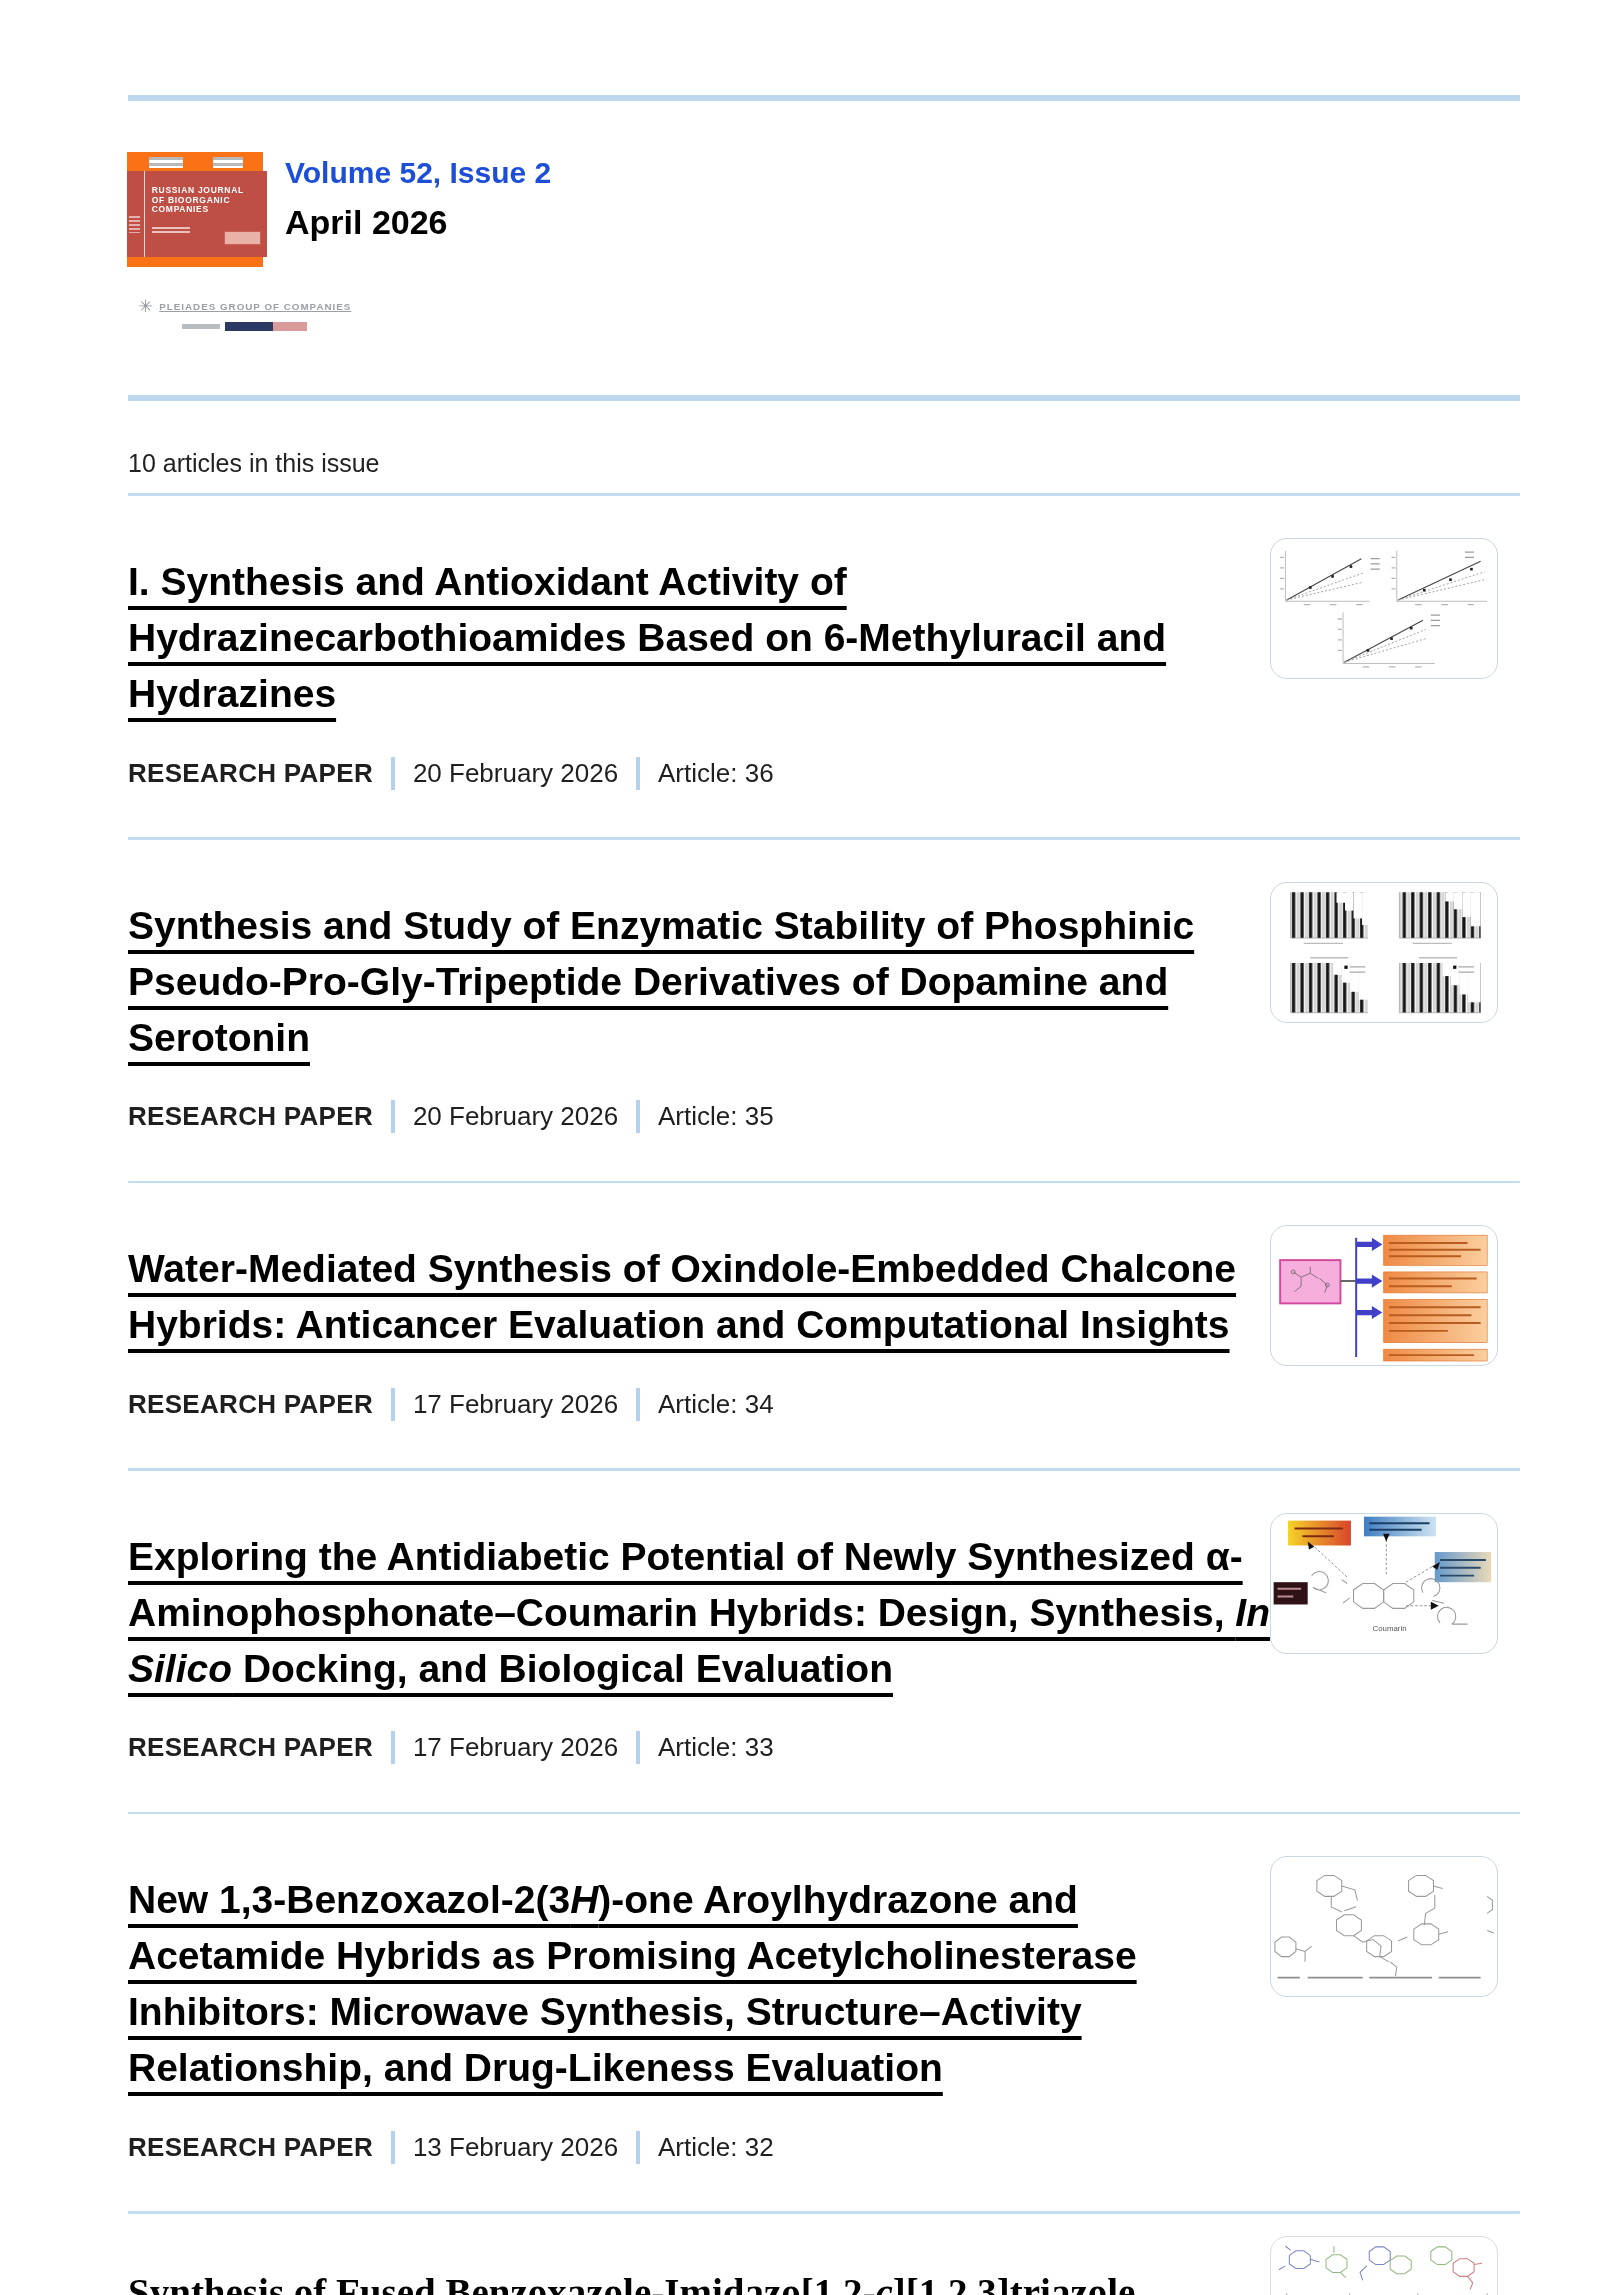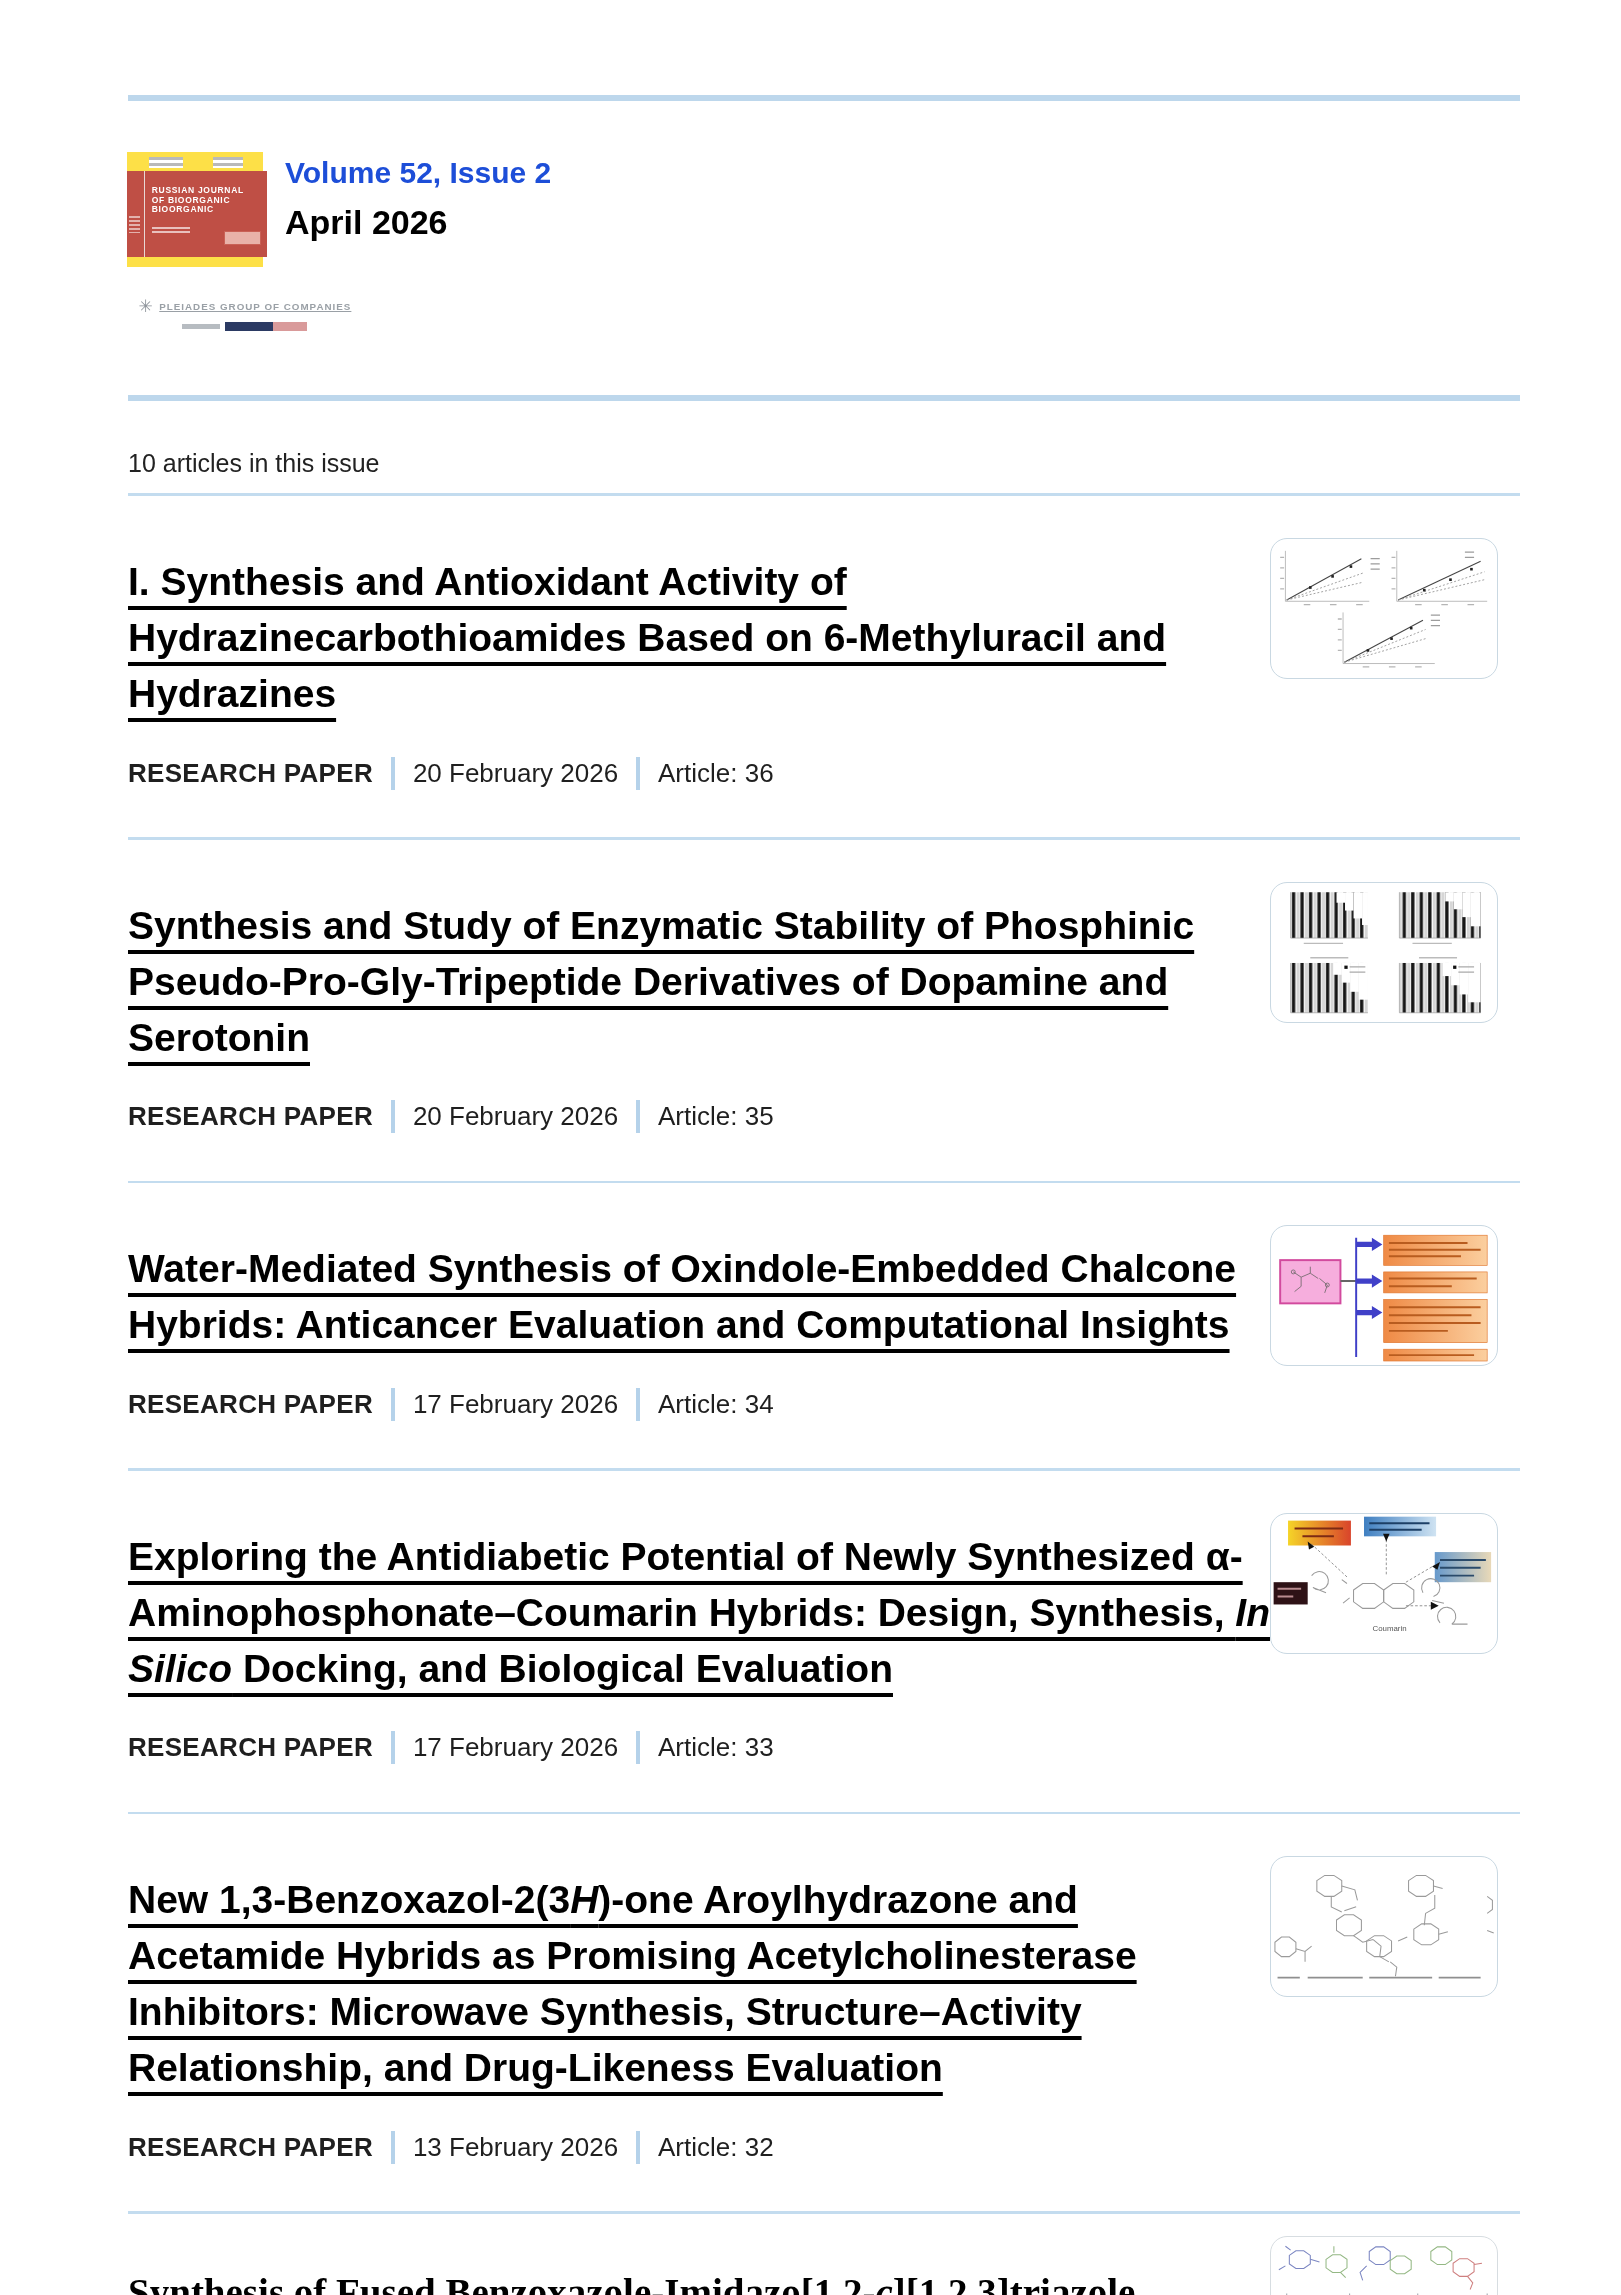--- a/index.html
+++ b/index.html
@@ -6,21 +6,21 @@
   .page{position:relative;width:1622px;height:2295px;overflow:hidden;background:#fff;
         font-family:"Liberation Sans","DejaVu Sans",sans-serif;color:#1a1a1a;}
   .content{width:1392px;margin-left:128px;}
   .bar{height:5.9px;background:#bdd7ec;}
   .bar.top{margin-top:95px;}
   .bar.mid{margin-top:59px;}
   .hr{height:2.6px;background:#c3dcef;}
 
   
   .header-row{position:relative;margin-top:51px;height:184px;}
-  .cover{position:absolute;left:-1.3px;top:0;width:136px;height:115px;background:#fde047;}
+  .cover{position:absolute;left:-1.3px;top:0;width:136px;height:115px;background:#f97316;}
   .cover .tl{position:absolute;left:22px;top:5.2px;width:34px;height:10.5px;
              background:repeating-linear-gradient(#b9b9b9 0 2.6px,#fff 2.6px 5.9px);}
   .cover .tr{position:absolute;left:86px;top:5.2px;width:30px;height:10.5px;
              background:repeating-linear-gradient(#b9b9b9 0 2.6px,#fff 2.6px 5.9px);}
   .cover .red{position:absolute;left:0;top:19.6px;width:140px;height:86px;background:#bf4f45;}
   .cover .stripe{position:absolute;left:17px;top:0;width:1.3px;height:86px;background:#e8d8d5;}
   .cover .jt{position:absolute;left:25px;top:14.4px;font-size:8.5px;line-height:9.8px;font-weight:bold;
              color:#fff;letter-spacing:0.7px;}
   .cover .sub{position:absolute;left:25px;top:56px;width:38px;height:5.9px;opacity:.65;
               background:repeating-linear-gradient(#fff 0 2px,transparent 2px 3.9px);}
@@ -68,21 +68,21 @@
 
     <div class="header-row">
       <div class="cover">
         <div class="tl"></div>
         <div class="tr"></div>
         <div class="red">
           <div class="stripe"></div>
           <div class="jt">
             <div>RUSSIAN JOURNAL</div>
             <div>OF BIOORGANIC</div>
-            <div>BIOORGANIC</div>
+            <div>COMPANIES</div>
           </div>
           <div class="sub"></div>
           <div class="mark"></div>
         </div>
         <div class="badge"></div>
       </div>
       <div class="vol-line">Volume 52, Issue 2</div>
       <div class="date-line">April 2026</div>
       <div class="logo">
         <div class="row1">

